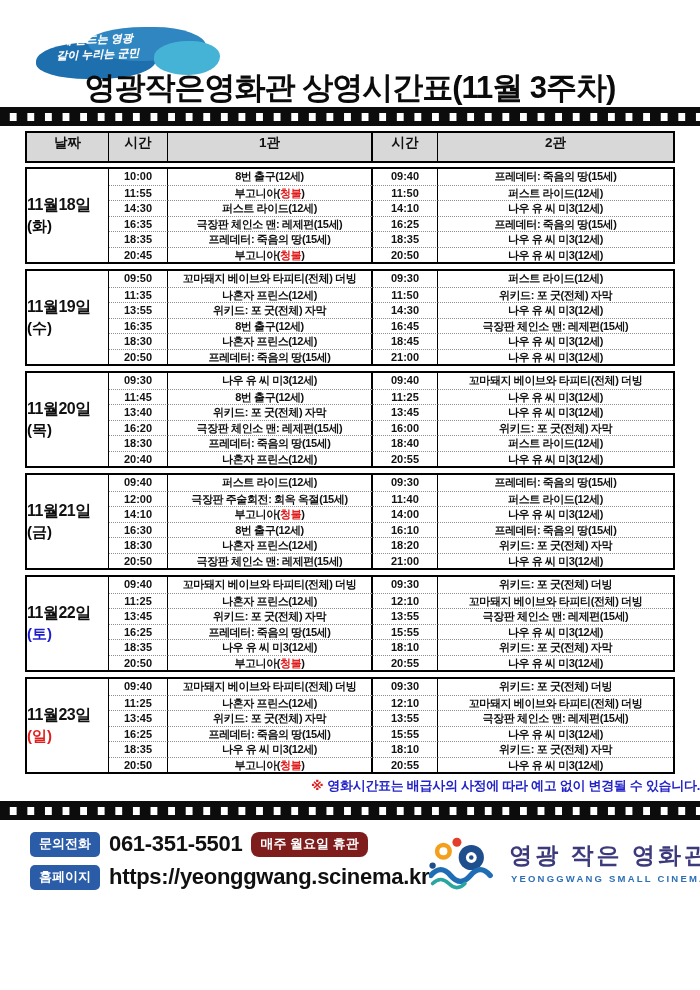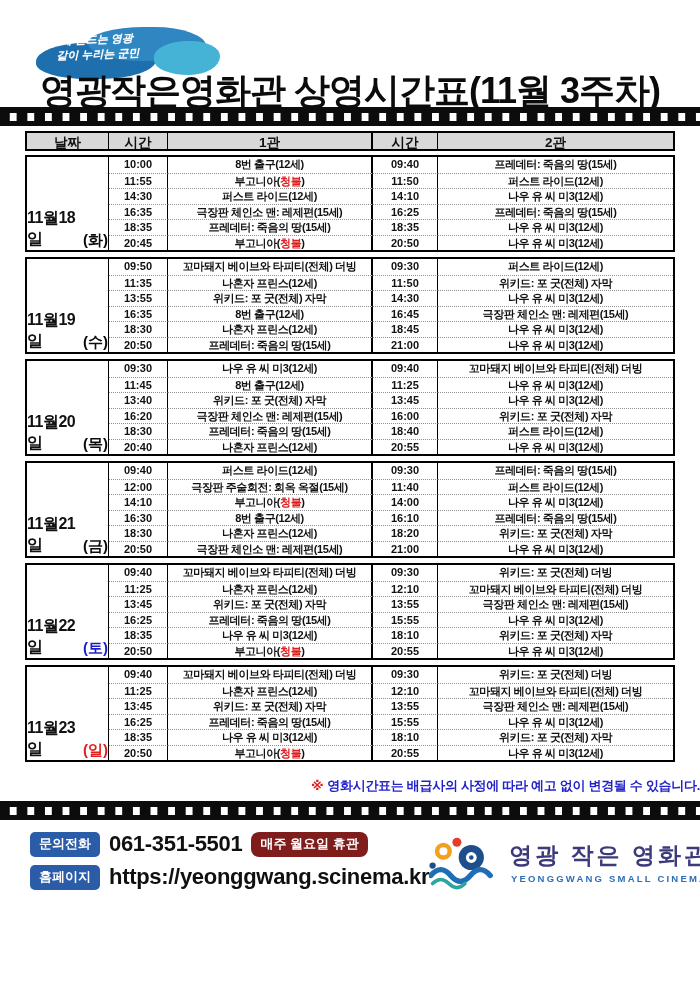--- a/index.html
+++ b/index.html
@@ -10,40 +10,40 @@
   
   .slogan-logo { position:absolute; left:36px; top:27px; width:190px; height:54px; }
   .blob { position:absolute; }
   .blob1 { left:0; top:16px; width:120px; height:36px; background:#1d6fae; border-radius:48% 60% 55% 50% / 60% 55% 62% 50%; }
   .blob2 { left:52px; top:0; width:118px; height:34px; background:#2f86c0; border-radius:55% 50% 60% 52% / 55% 65% 50% 60%; }
   .blob3 { left:118px; top:14px; width:66px; height:34px; background:#45b3d6; border-radius:60% 50% 55% 62% / 55% 52% 64% 50%; }
   .slogan-text { position:absolute; left:14px; top:5px; color:#fff; font-weight:bold; font-style:italic; font-size:11px; line-height:15px; transform:rotate(-2deg); white-space:nowrap; text-shadow:0 0 1px rgba(255,255,255,.4); }
   .slogan-text .l2 { padding-left:6px; display:block; }
 
   
-  .title { position:absolute; left:0; right:0; top:67px; text-align:center; font-size:36px; font-weight:800; letter-spacing:-1px; color:#0b0b0b; }
+  .title { position:absolute; left:0; right:0; top:67px; text-align:center; font-size:31px; font-weight:800; letter-spacing:-1px; color:#0b0b0b; }
 
   
   .filmstrip { position:absolute; left:0; right:0; height:19px; background:#0c0c0c; display:flex; align-items:center; }
   .filmstrip .holes { height:8px; width:100%;
      background:repeating-linear-gradient(90deg, transparent 0 10px, #ffffff 10px 17px, transparent 17px 17.6px);
      background-size:17.6px 8px; }
   .strip-top { top:107px; }
   .strip-bottom { top:801px; }
 
   
   .schedule { position:absolute; left:25px; top:131px; width:650px; }
   .grid-cols { display:grid; grid-template-columns:82px 59px 205px 65px 1fr; }
   .thead { border:2.5px solid #000; margin-bottom:4px; }
-  .th { background:#d8d8d8; font-weight:bold; font-size:13.5px; text-align:center; line-height:20px; height:16px; }
+  .th { background:#d8d8d8; font-weight:bold; font-size:13.5px; text-align:center; line-height:20px; height:28px; }
   .sep1 { border-right:1.5px solid #000; }
   .sep2 { border-right:2.5px solid #000; }
 
   .block { border:2.5px solid #000; margin-bottom:5px; display:grid; grid-template-columns:82px 59px 205px 65px 1fr; grid-auto-rows:15.5px; }
-  .datecell { grid-row:1 / 7; grid-column:1; display:flex; justify-content:center; align-items:flex-end; border-right:1.5px solid #000; }
+  .datecell { grid-row:1 / 7; grid-column:1; display:flex; flex-direction:column; justify-content:center; align-items:flex-start; border-right:1.5px solid #000; }
   .datecell .d { font-size:16px; font-weight:800; letter-spacing:-0.5px; }
   .datecell .w { font-size:15px; font-weight:800; margin-top:1px; }
   .w.weekday { color:#0b0b0b; }
   .w.saturday { color:#1d1dcf; }
   .w.sunday { color:#e01e1e; }
   .cell { font-size:11px; font-weight:bold; text-align:center; line-height:15px; white-space:nowrap; overflow:hidden; }
   .cell.movie { letter-spacing:-0.4px; }
   .cell.dot { border-top:1px dotted #8f8f8f; }
   .rating-chungbul { color:#e01e1e; }
 

